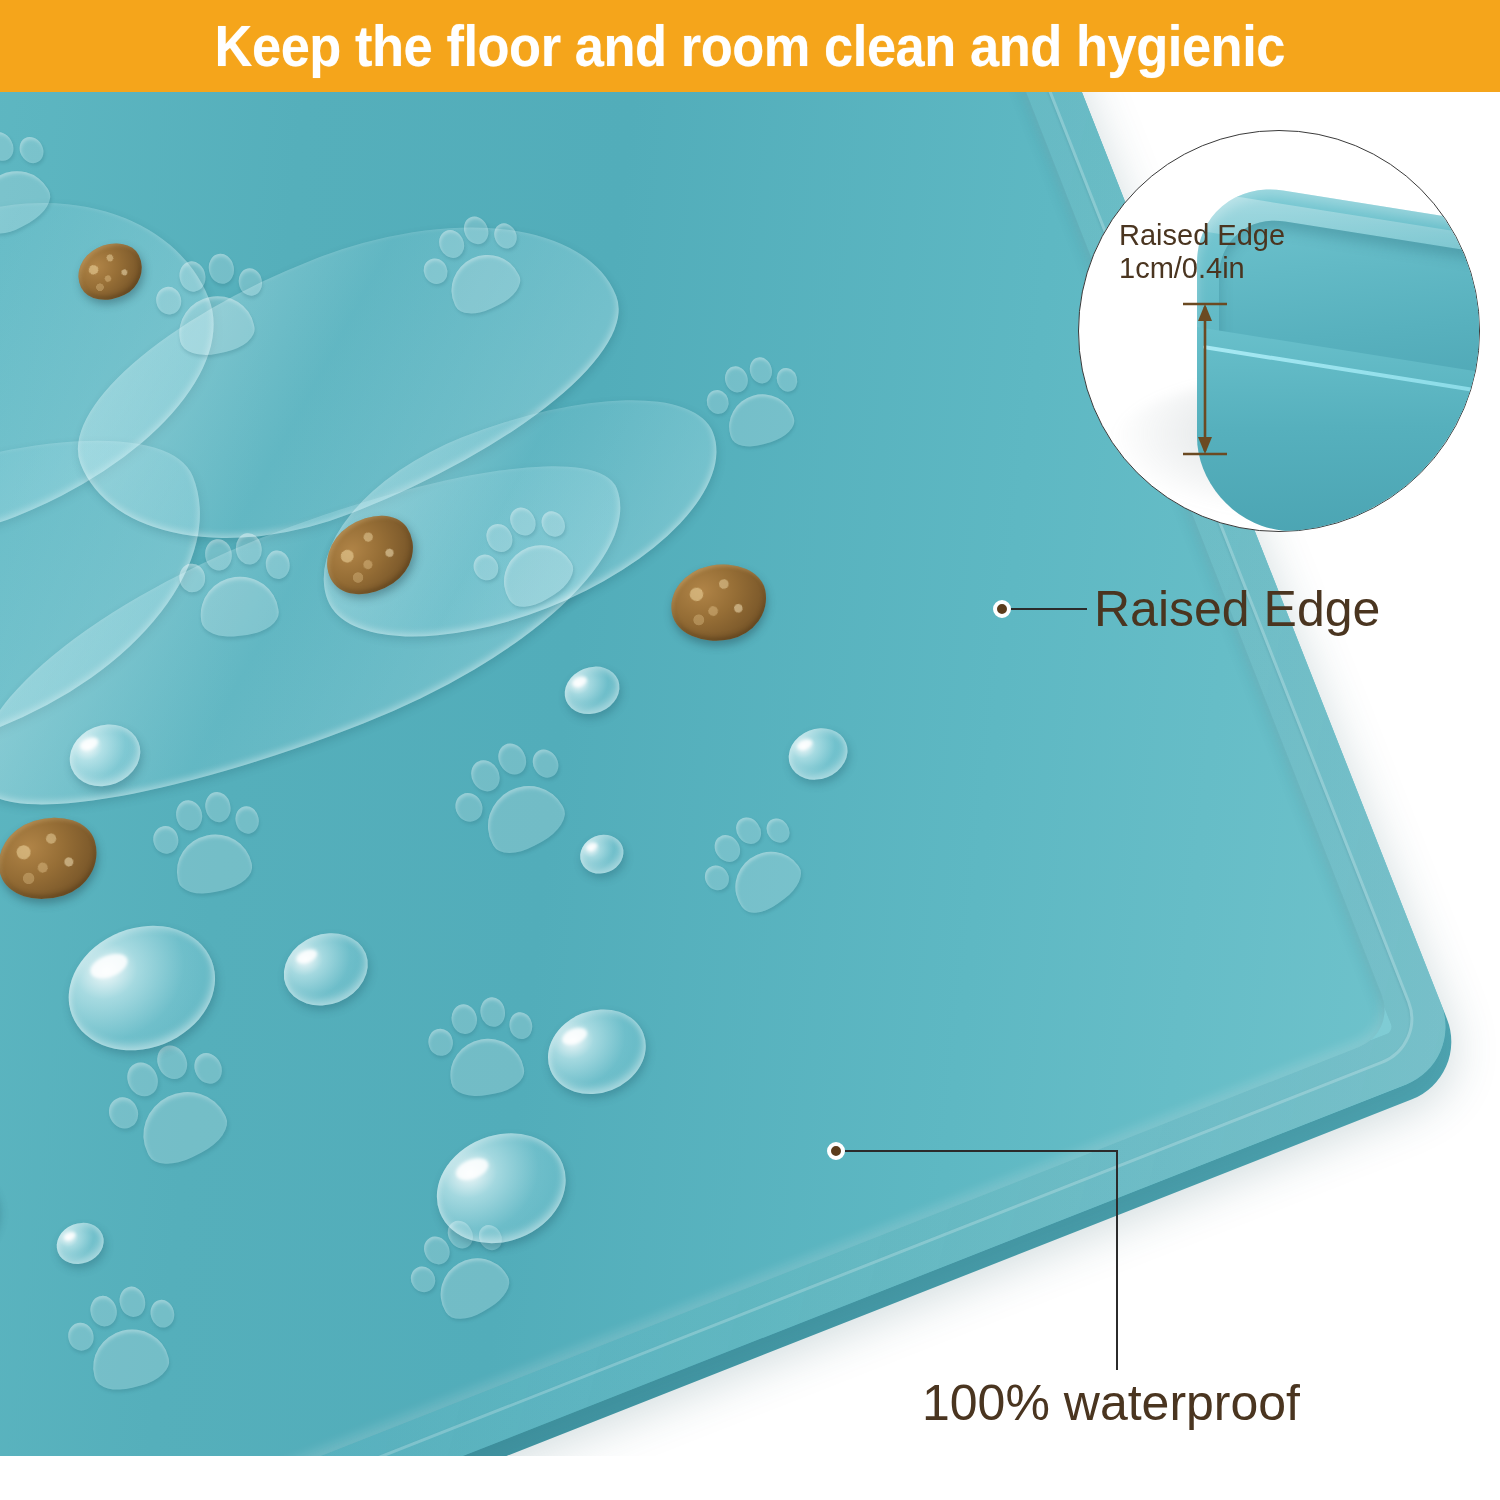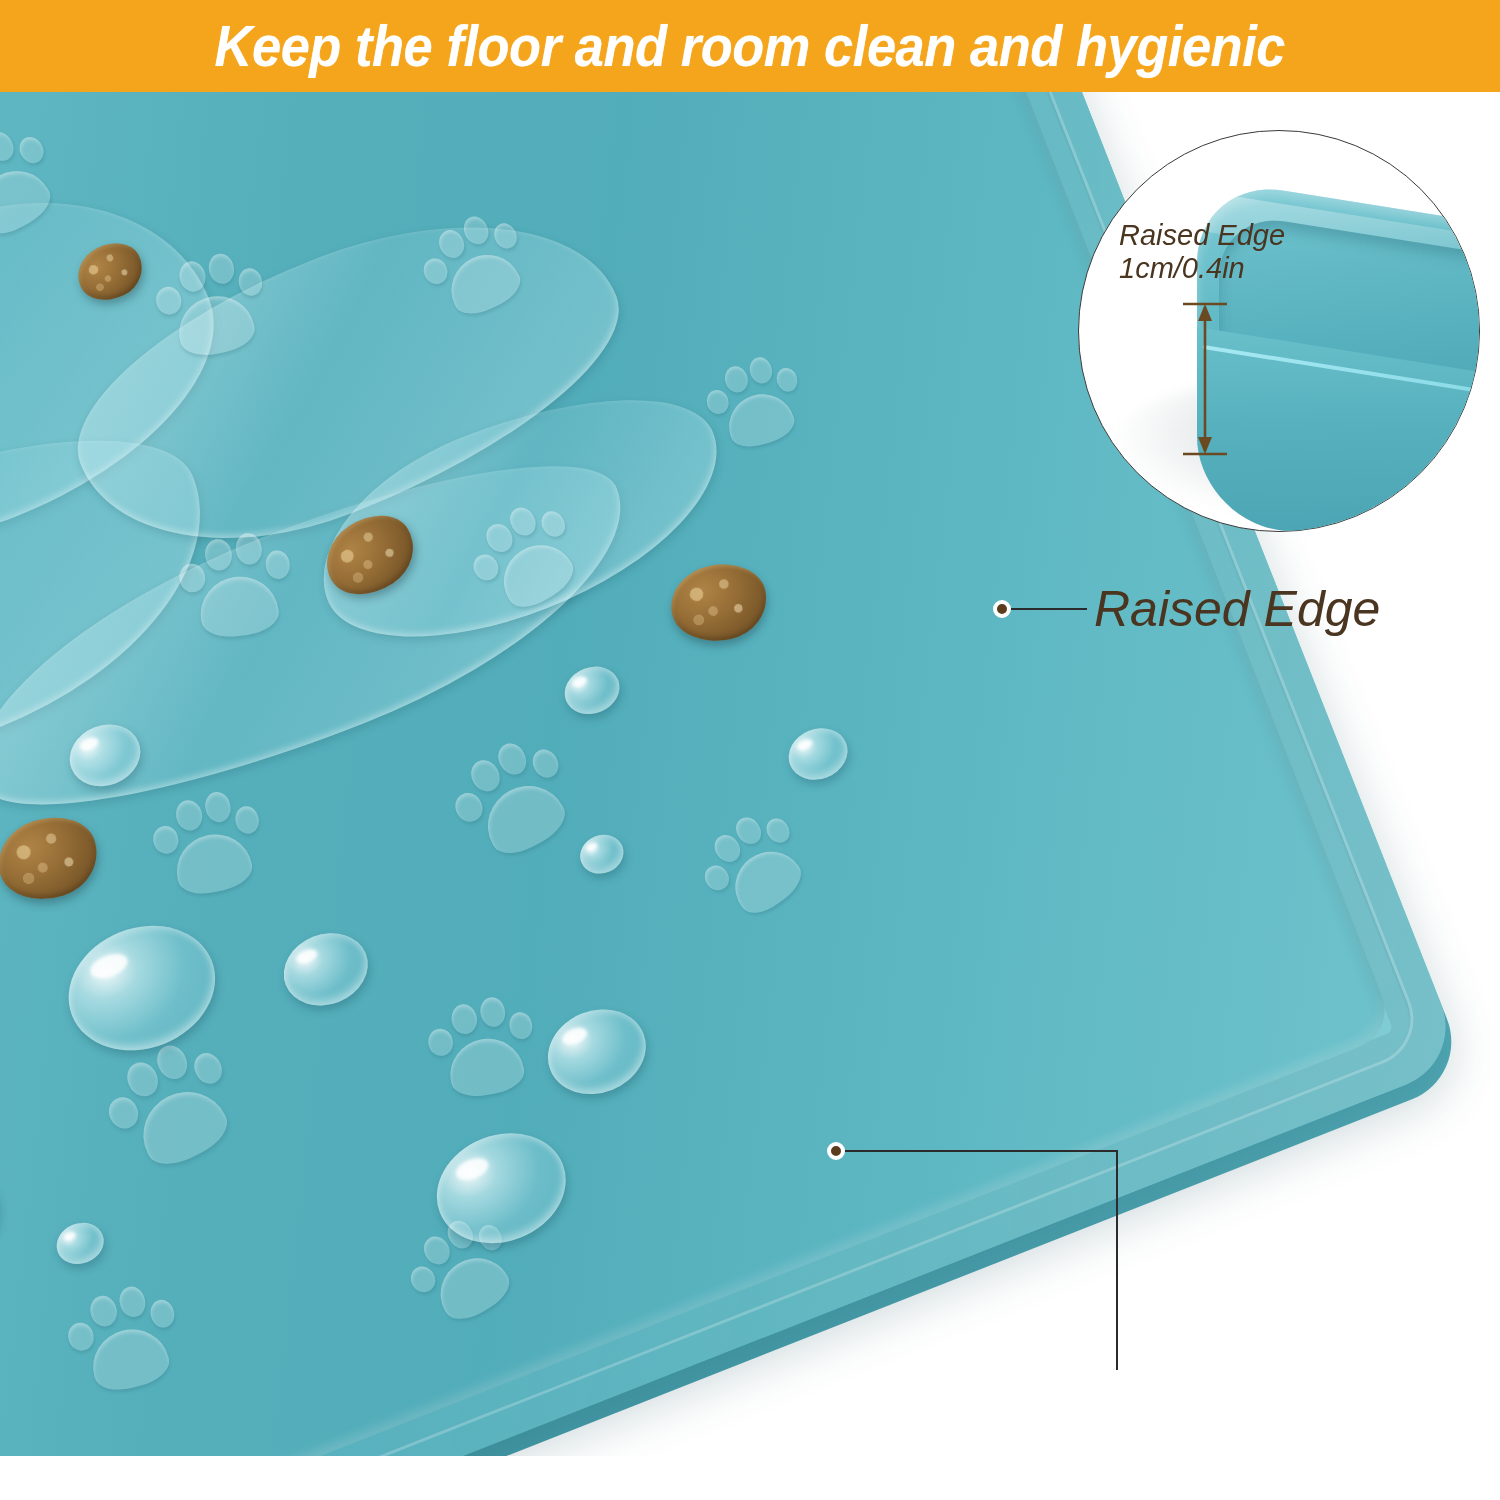--- a/index.html
+++ b/index.html
@@ -10,21 +10,20 @@
   }
   body {
     font-family: "Liberation Sans", sans-serif;
   }
   #stage {
     position: relative;
     width: 1500px;
     height: 1456px;
     overflow: hidden;
     background: #22c55e;
-    font-style: italic;
   }
 
   
   #banner {
     position: absolute;
     left: 0; top: 0;
     width: 1500px;
     height: 92px;
     background: #F5A51B;
     display: flex;
@@ -510,14 +509,15 @@
 1cm/0.4in</div>
   </div>
 
   <div class="callout-dot" style="left:993px; top:600px;"></div>
   <div class="leader h" style="left:1011px; top:608px; width:76px;"></div>
   <div class="callout-text" style="left:1094px; top:584px;">Raised Edge</div>
 
   <div class="callout-dot" style="left:827px; top:1142px;"></div>
   <div class="leader h" style="left:845px; top:1150px; width:273px;"></div>
   <div class="leader v" style="left:1116px; top:1150px; height:220px;"></div>
+  <div class="callout-text" style="left:922px; top:1378px;">100% waterproof</div>
 
 </div>
 
 </body></html>

